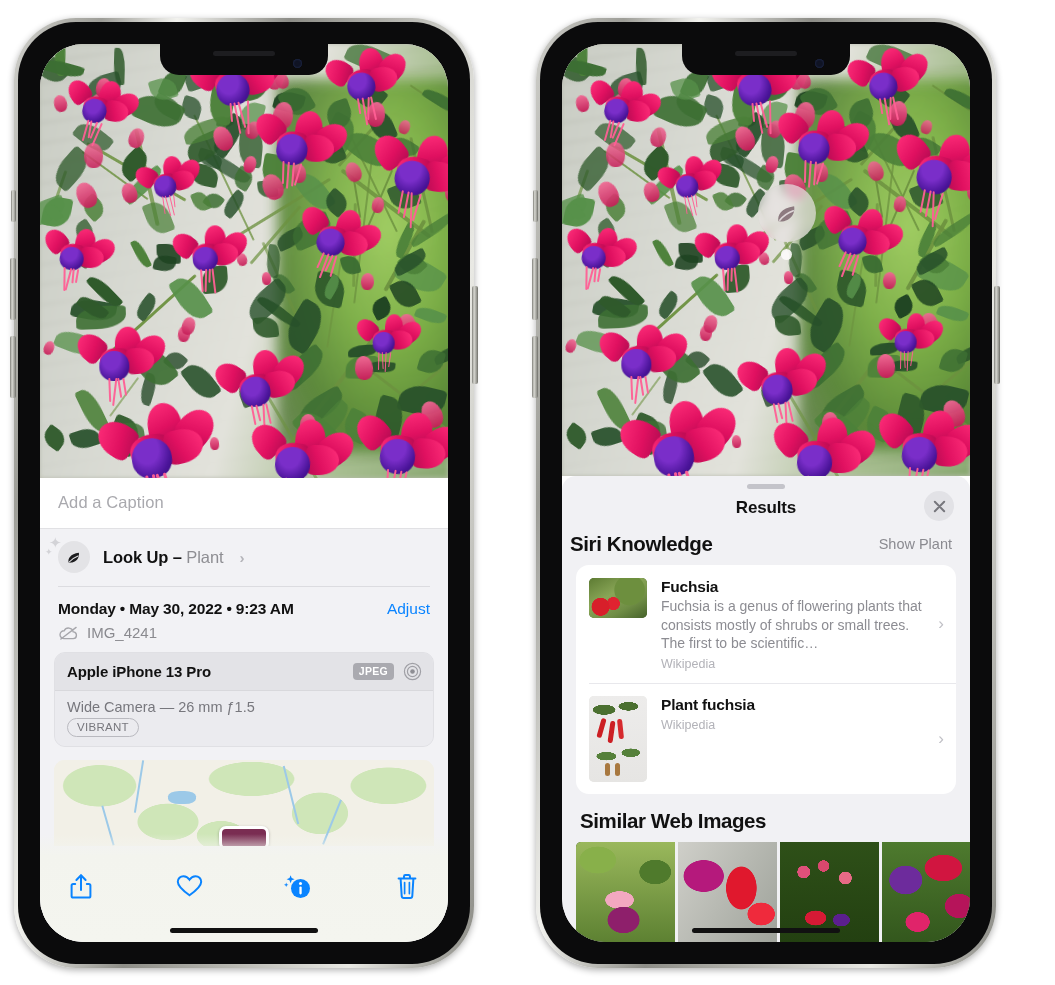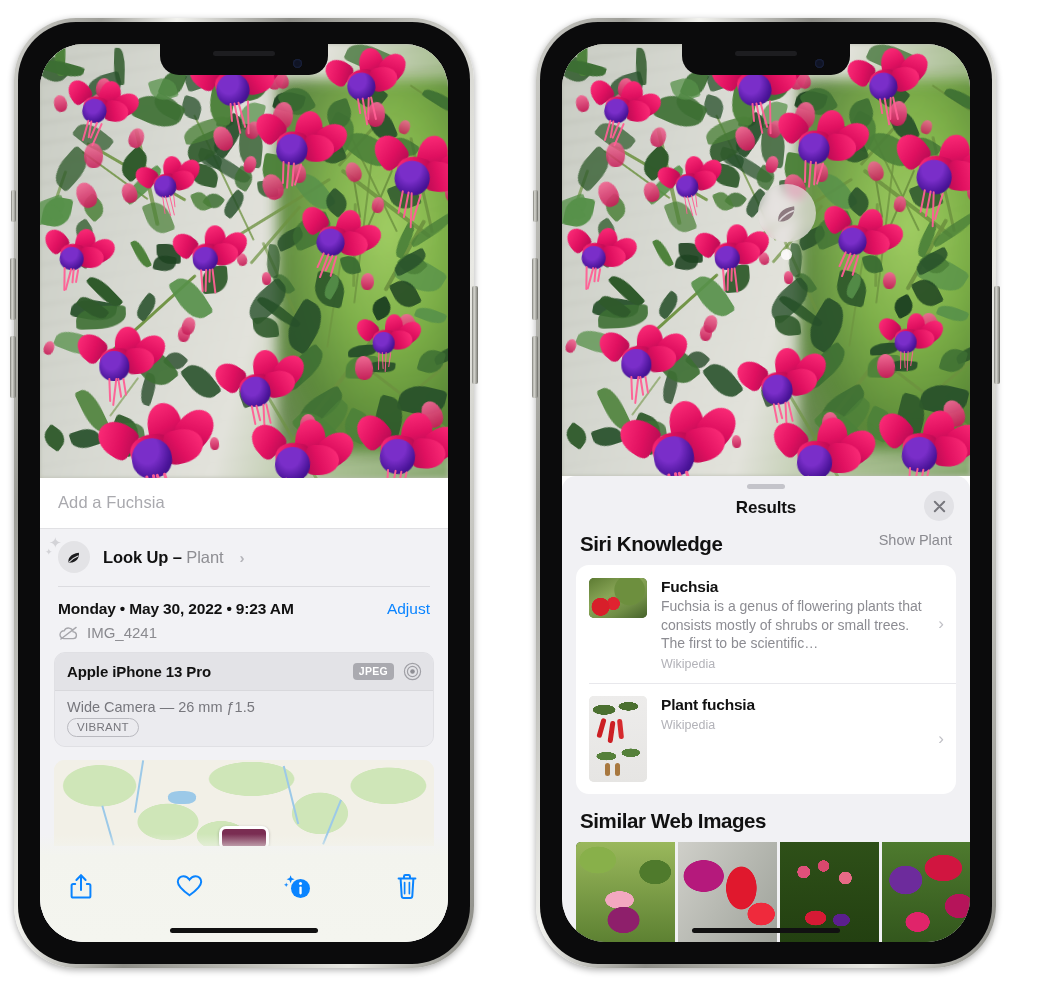--- a/index.html
+++ b/index.html
@@ -210,21 +210,21 @@
     overflow: hidden;
   }
   .grabber { width: 38px; height: 5px; border-radius: 3px; background: #c4c4ca; margin: 8px auto 0 auto; }
   .sheet-head { position: relative; padding: 9px 0 14px 0; }
   .sheet-title { text-align: center; font-size: 17px; font-weight: 700; color: #111; letter-spacing: -.15px; }
   .close-btn {
     position: absolute; right: 16px; top: 2px;
     width: 30px; height: 30px; border-radius: 50%;
     background: #e2e2e6; display: flex; align-items: center; justify-content: center;
   }
-  .sec-head { display: flex; align-items: flex-start; padding: 0 18px 9px 18px; }
+  .sec-head { display: flex; align-items: center; padding: 0 18px 9px 8px; }
   .sec-title { font-size: 20.5px; font-weight: 700; color: #111; letter-spacing: -.4px; flex: 1; }
   .show-more { font-size: 14.5px; color: #8a8a90; }
 
   .card-group { margin: 0 14px; background: #fff; border-radius: 13px; overflow: hidden; }
   .k-item { display: flex; padding: 13px 12px 12px 13px; position: relative; }
   .k-item + .k-item .k-seam { position: absolute; left: 13px; right: 0; top: 0; height: 1px; background: #e8e8ec; }
   .k-thumb { width: 58px; flex: 0 0 58px; border-radius: 5px; overflow: hidden; position: relative; }
   .k-thumb.tall { height: 86px; background:#e9e9e5; }
   .k-thumb.wide { height: 40px; background:#4f6a2a; }
   .k-body { flex: 1; padding: 0 6px 0 14px; min-width: 0; }
@@ -604,21 +604,21 @@
               <div class="sty" style="left: -0.0897149px; top: 27.6322px; width: 1.7943px; height: 28.0528px; background: rgb(255, 95, 149); transform: rotate(-1.8627deg); opacity: 0.95;"></div>
               <div class="sty" style="left: 4.39603px; top: 27.6322px; width: 1.7943px; height: 22.5097px; background: rgb(255, 95, 149); transform: rotate(9.22426deg); opacity: 0.95;"></div>
               <div class="sty" style="left: 8.88178px; top: 27.6322px; width: 1.7943px; height: 24.4561px; background: rgb(255, 95, 149); transform: rotate(-4.34027deg); opacity: 0.95;"></div>
             </div>
           </div>
       </div>
 
       <div class="info-panel" style="top:434px;">
 
         <div class="caption-row">
-          <div class="ph">Add a Fuchsia</div>
+          <div class="ph">Add a Caption</div>
         </div>
 
         <div class="lookup-row">
           <div class="leaf-badge">
             <span class="sparkle sp1">✦</span>
             <span class="sparkle sp2">✦</span>
             <svg width="19" height="19" viewBox="0 0 24 24">
               <path d="M4.5 18.5c-1-5 2-11 13-12.5.8 4.5-1.2 9-5.2 11.1-2.6 1.4-5.3 1.6-7.8 1.4z" fill="#1c1c1e"></path>
               <path d="M5 18c3-3.6 6.5-6.1 11.5-8" stroke="#e3e3e6" stroke-width="1.4" fill="none" stroke-linecap="round"></path>
             </svg>

